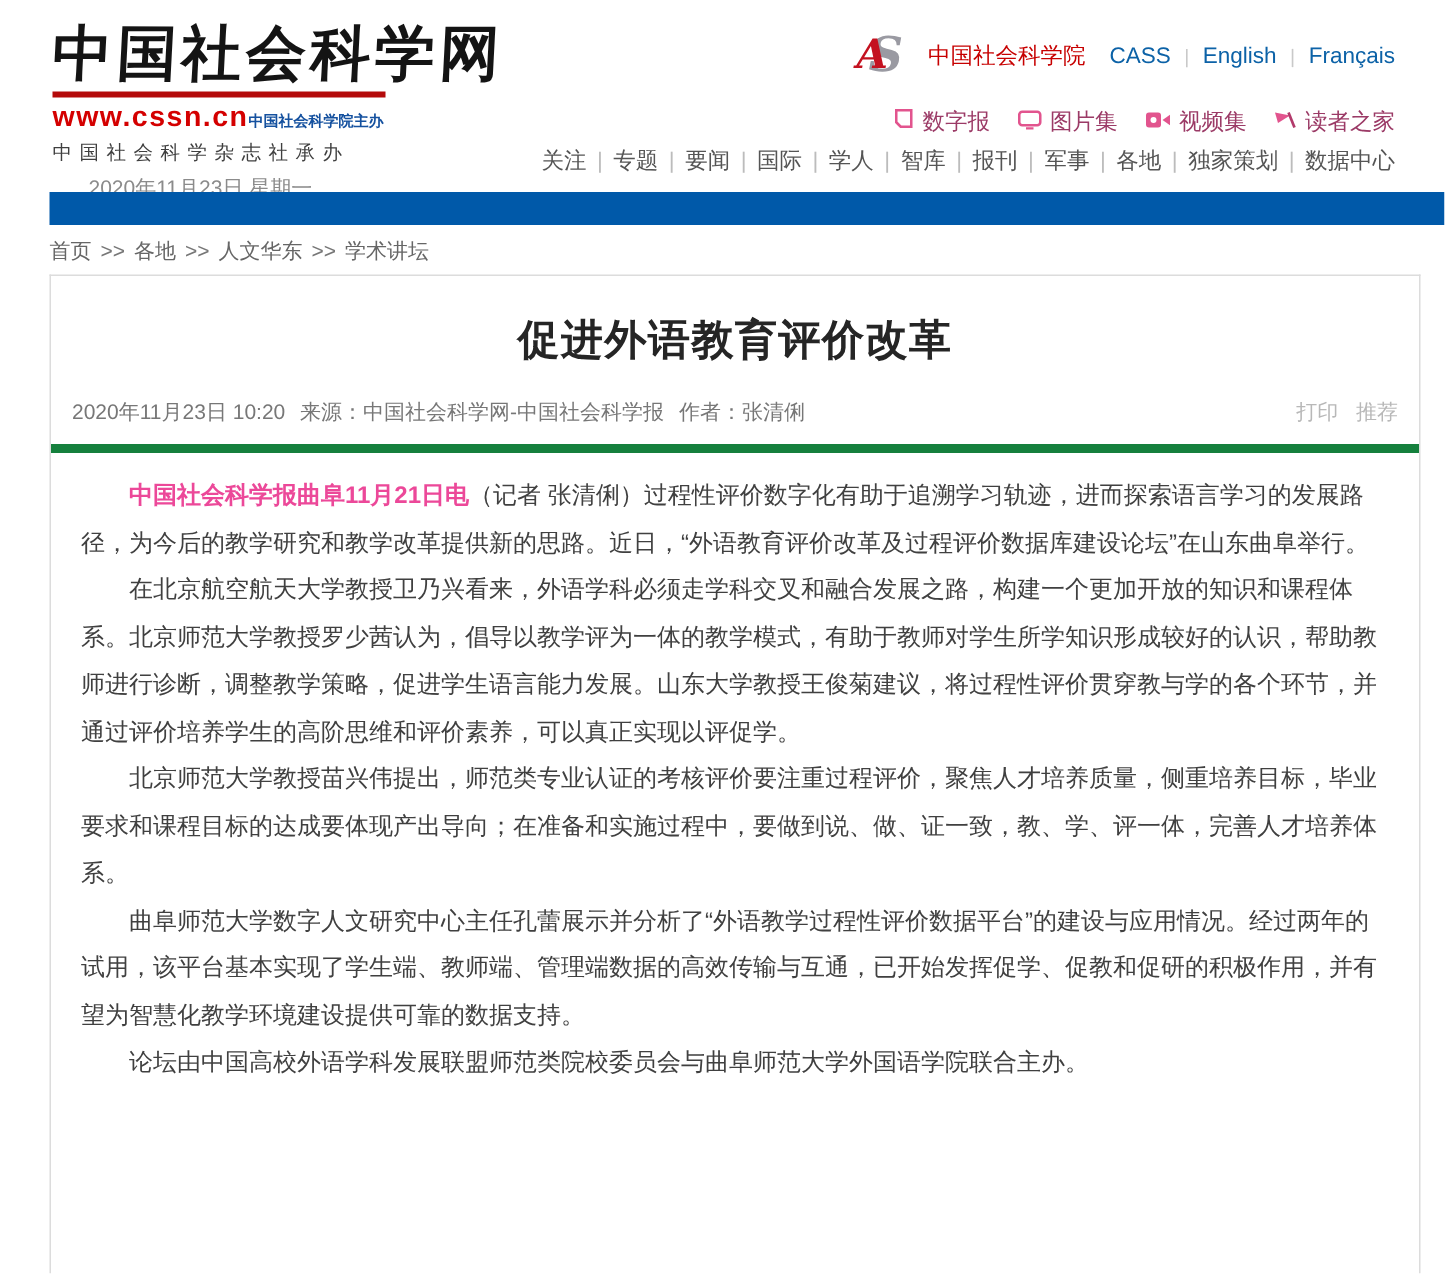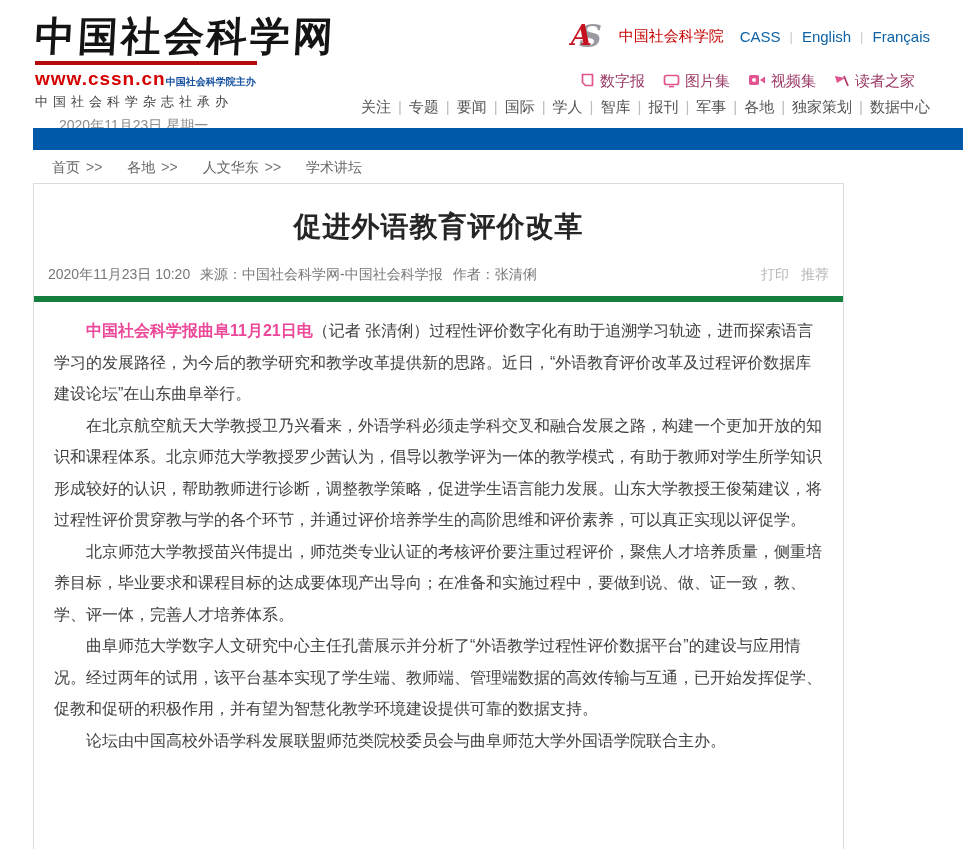--- a/index.html
+++ b/index.html
@@ -16,35 +16,35 @@
   .url-red { color:#d40000; font-weight:bold; font-size:19px; letter-spacing:1px; }
   .host-blue { color:#15519f; font-weight:bold; font-size:10px; }
   .organizer { margin-top:3px; color:#3f3f3f; font-size:13px; letter-spacing:5px; }
   .header-date { margin:6px 0 0 24px; color:#8b8b8b; font-size:14px; }
 
   .top-right { position:absolute; top:20px; right:33px; display:flex; align-items:center; font-size:15px; }
   .cass-name { color:#c70000; margin:0 16px 0 8px; }
   .lang-link { color:#0c62a7; cursor:pointer; }
   .lang-sep { color:#c9c9c9; margin:0 9px; font-size:13px; }
 
-  .quick-links { position:absolute; top:72px; right:48px; display:flex; align-items:center; gap:18px;justify-content:center; }
+  .quick-links { position:absolute; top:72px; right:33px; display:flex; align-items:center; gap:18px;justify-content:center; }
   .quick-link { display:flex; align-items:center; gap:5px; color:#9b3a66; font-size:15px; cursor:pointer; }
 
   .top-nav { position:absolute; top:98px; right:33px; font-size:15px; color:#555; white-space:nowrap; }
   .nav-item { cursor:pointer; }
   .nav-sep { color:#bcbcbc; margin:0 7px; }
 
   .blue-bar { position:absolute; top:128px; left:33px; right:0; height:22px; background:#0059a9; }
 
   .breadcrumb { position:absolute; top:159px; left:33px; font-size:14px; color:#666; }
-  .crumb { cursor:pointer;margin-left:19px; }
+  .crumb { cursor:pointer; }
   .crumb-sep { margin:0 6px; color:#777; }
 
   
-  .article-box { position:absolute; left:33px; top:183px; width:811px; height:666px;
+  .article-box { position:absolute; left:33px; top:183px; width:914px; height:666px;
                  border:1px solid #dcdcdc; border-bottom:none; background:#fff; }
   .article-title { margin-top:24px; text-align:center; font-size:28px; font-weight:bold;
                    color:#252525; letter-spacing:1px; }
   .meta-row { display:flex; justify-content:space-between; align-items:flex-end;
               margin-top:20px; padding:0 14px 12px 14px; border-bottom:6px solid #15803d;
               font-size:14px; color:#777; }
   .meta-left span { margin-right:6px; }
   .meta-actions { color:#b8b8b8;margin-left:19px; }
   .meta-actions span { margin-left:8px; cursor:pointer; }
   .article-body { padding:13px 20px 0 20px; font-size:16px; line-height:31.5px; color:#404040; }

